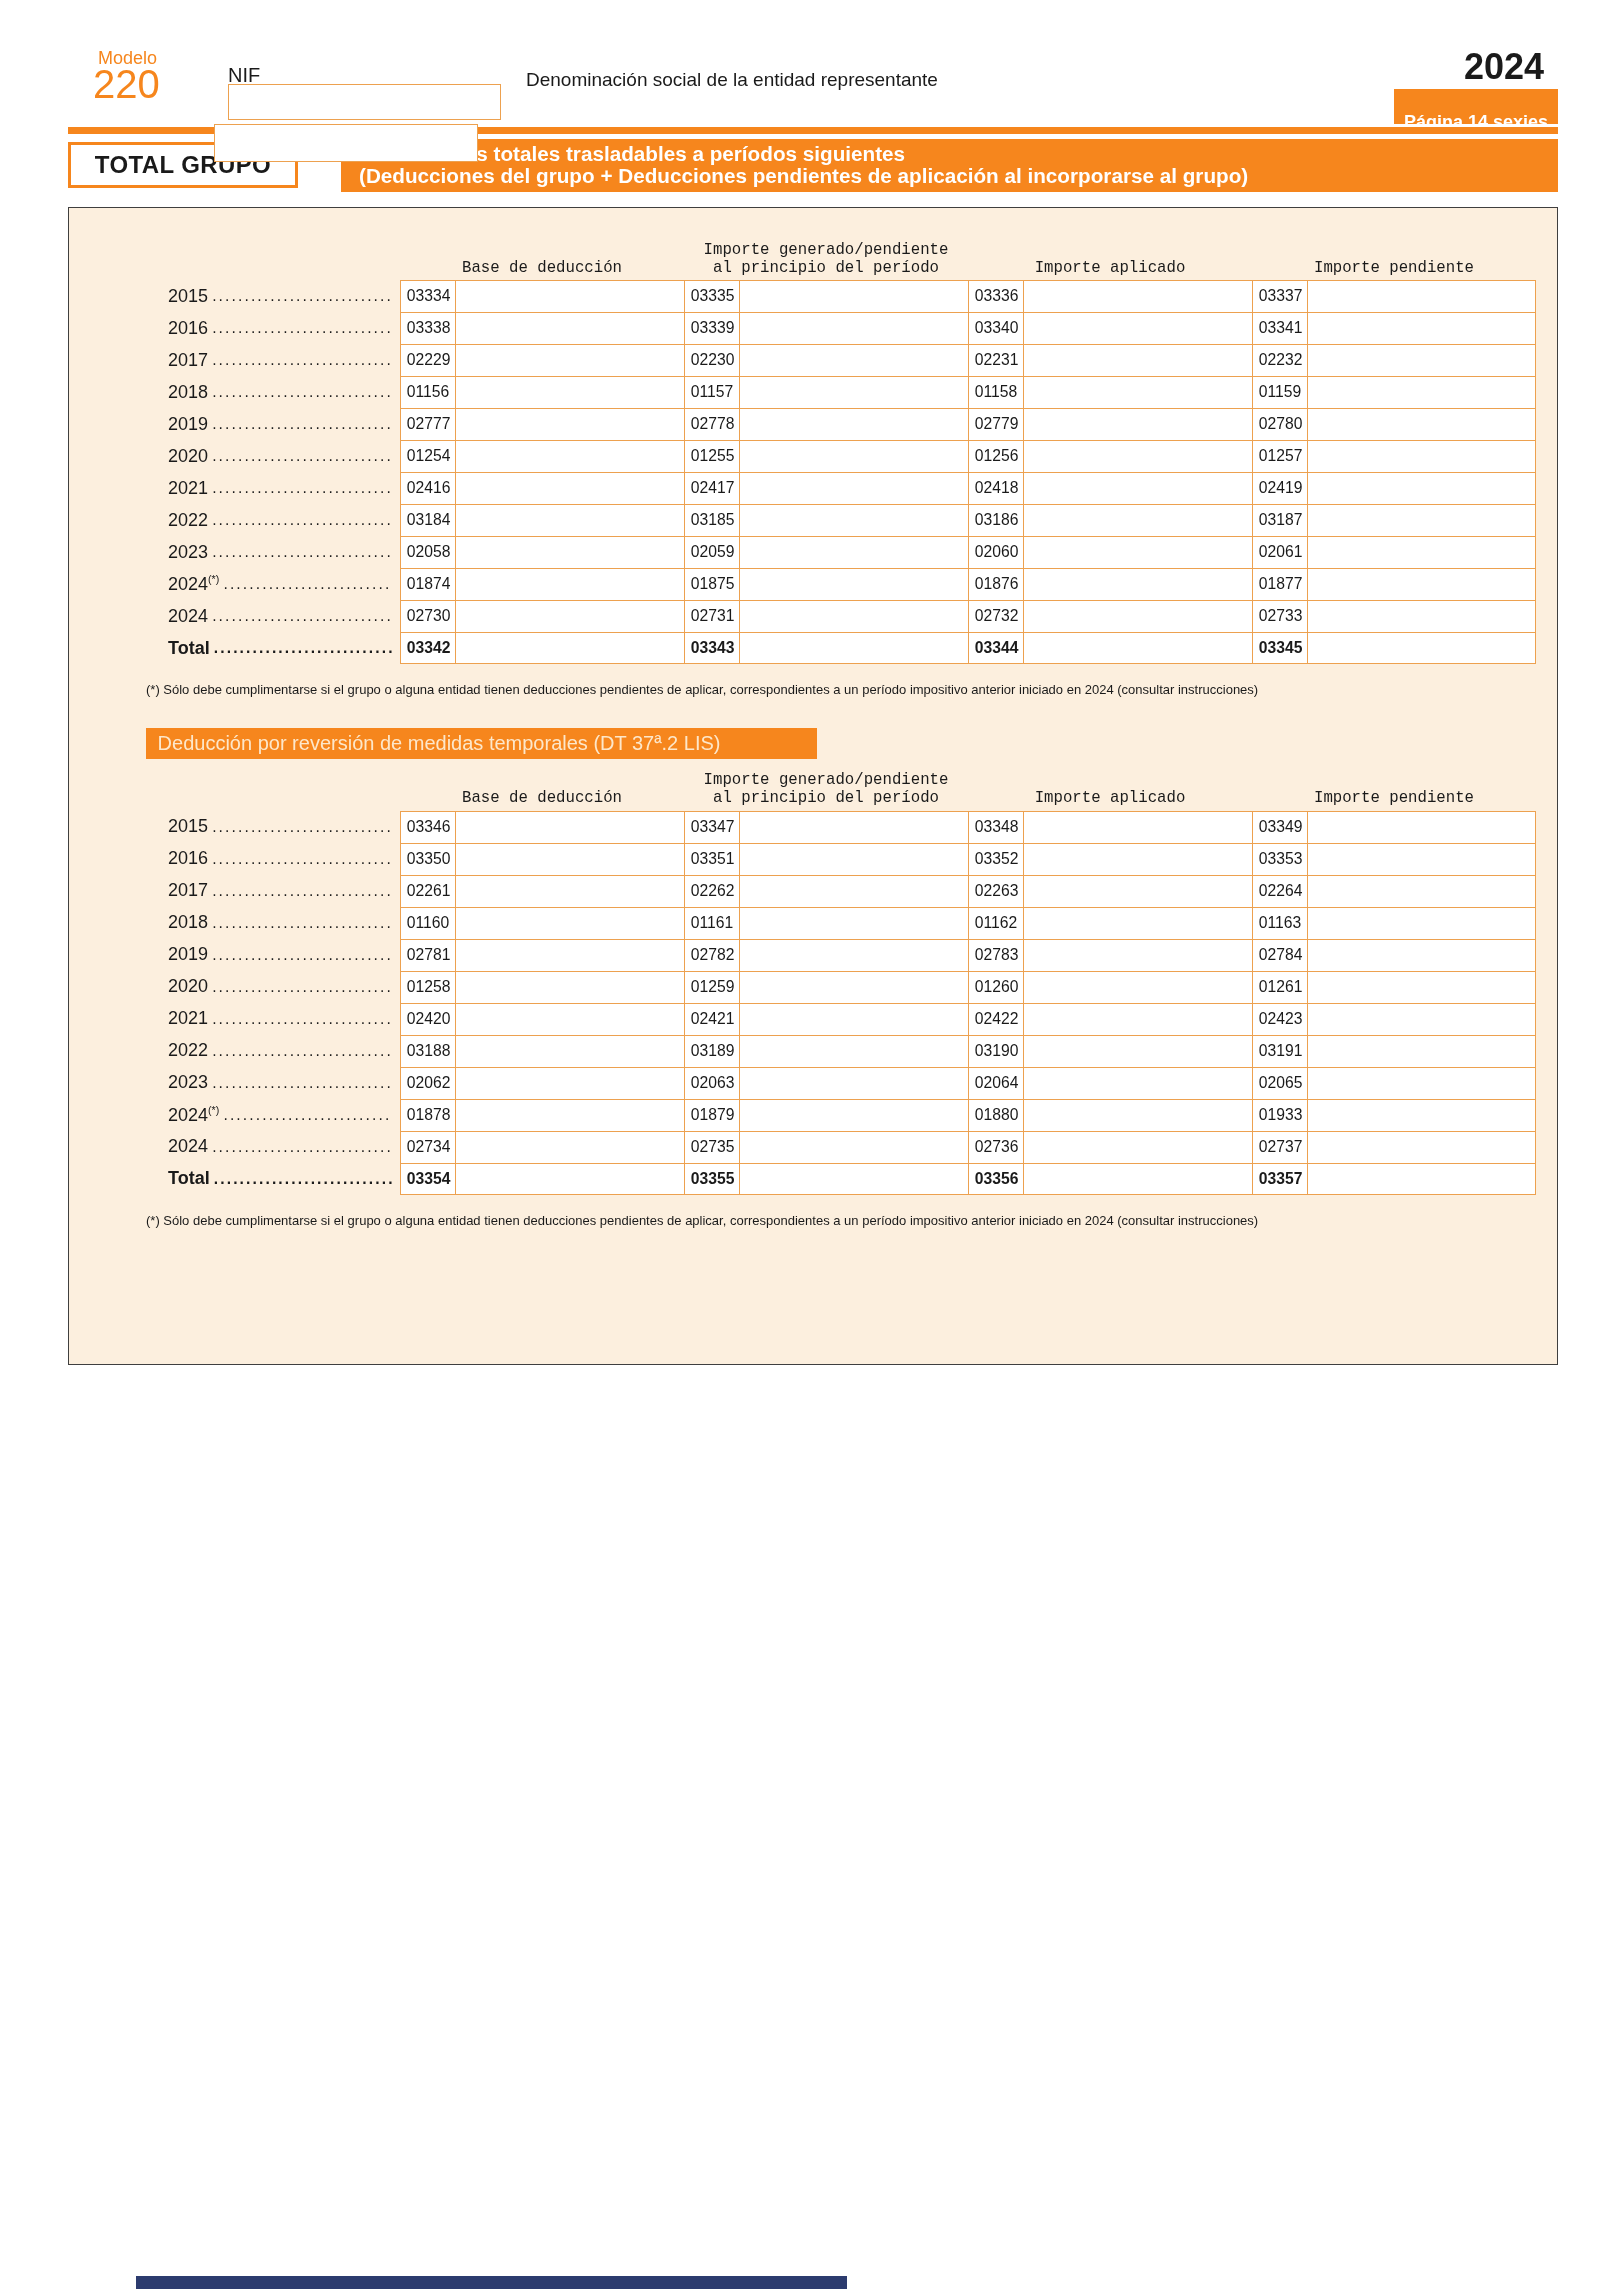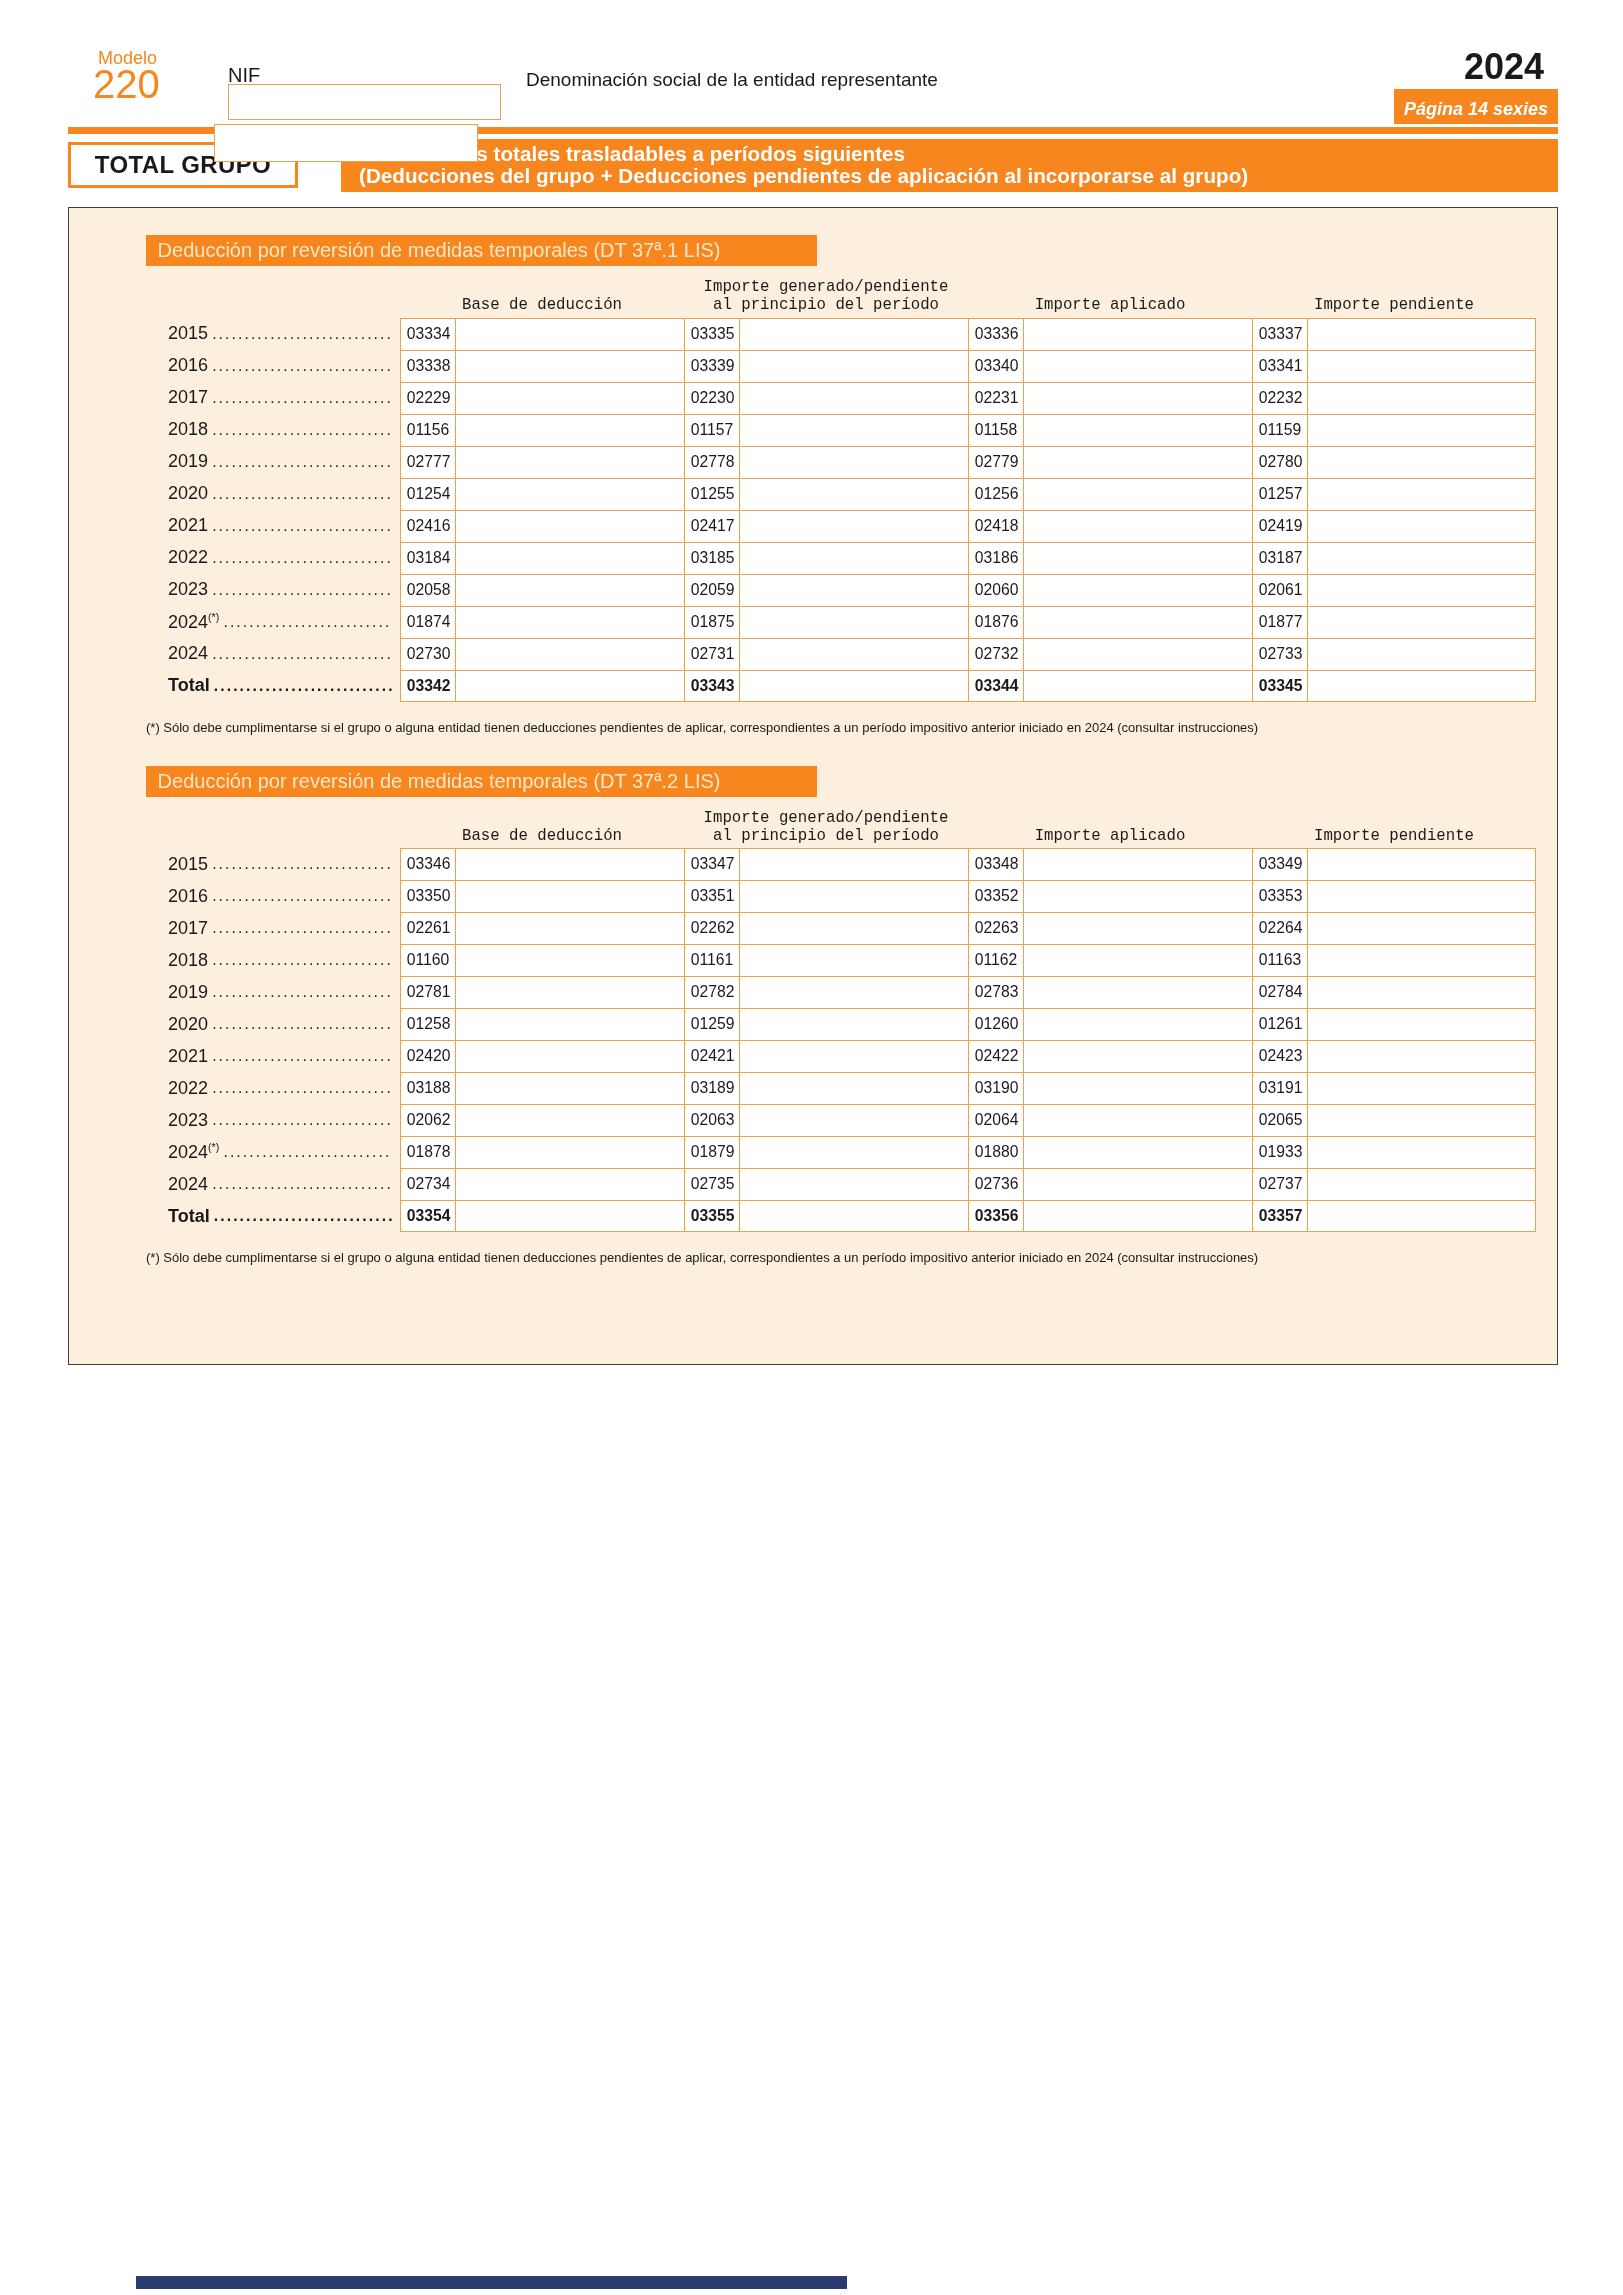--- a/index.html
+++ b/index.html
@@ -11,21 +11,21 @@
   .modelo-label  { position:absolute; left:98px; top:48px;  font-size:18px; color:#F6861D; }
   .modelo-number { position:absolute; left:93px; top:64px;  font-size:40px; color:#F6861D; line-height:1; }
   .nif-label     { position:absolute; left:228px; top:64px;  font-size:20px; }
   .nif-box       { position:absolute; left:228px; top:84px; width:273px; height:36px;
                    background:#fff; border:1.7px solid #EDA14F; }
   .nif-box2      { position:absolute; left:214px; top:124px; width:264px; height:38px;
                    background:#fff; border:1.7px solid #EDA14F; z-index:2; }
   .denom-label   { position:absolute; left:526px; top:69px;  font-size:19px; }
   .year-big      { position:absolute; right:79px; top:46px;  font-size:36px; font-weight:bold; }
   .page-badge    { position:absolute; right:65px; top:89px; height:35px; line-height:35px;
-                   padding:3px 10px; background:#F6861D; color:#fff; font-size:18px; font-weight:bold;font-style:italic; }
+                   padding:16px 10px; background:#F6861D; color:#fff; font-size:18px; font-weight:bold; }
   .orange-rule   { position:absolute; left:68px; top:127px; width:1490px; height:7.4px; background:#F6861D; }
 
   
   .total-grupo { position:absolute; left:68px; top:142px; width:230px; height:46px;
                  border:3.3px solid #F6861D; background:#fff; display:flex; align-items:center;
                  justify-content:center; font-size:24px; font-weight:bold; letter-spacing:0.4px; }
   .title-bar   { position:absolute; left:341px; top:139px; width:1217px; height:53px;
                  background:#F6861D; color:#ffffff; padding:4.1px 0 0 18px; }
   .tl1, .tl2   { font-size:20.7px; font-weight:bold; line-height:22px; }
 
@@ -73,21 +73,20 @@
 
   <div class="total-grupo">TOTAL GRUPO</div>
   <div class="title-bar">
     <div class="tl1">Deducciones totales trasladables a períodos siguientes</div>
     <div class="tl2">(Deducciones del grupo + Deducciones pendientes de aplicación al incorporarse al grupo)</div>
   </div>
 
   <div class="panel">
 
     <section class="tsec">
-      <div class="section-bar">Deducción por reversión de medidas temporales (DT 37ª.1 LIS)</div>
       <div class="cols">
           <div class="ch"></div>
           <div class="ch">
             <div>Base de deducción</div>
           </div>
           <div class="ch">
             <div>Importe generado/pendiente</div>
             <div>al principio del período</div>
           </div>
           <div class="ch">

